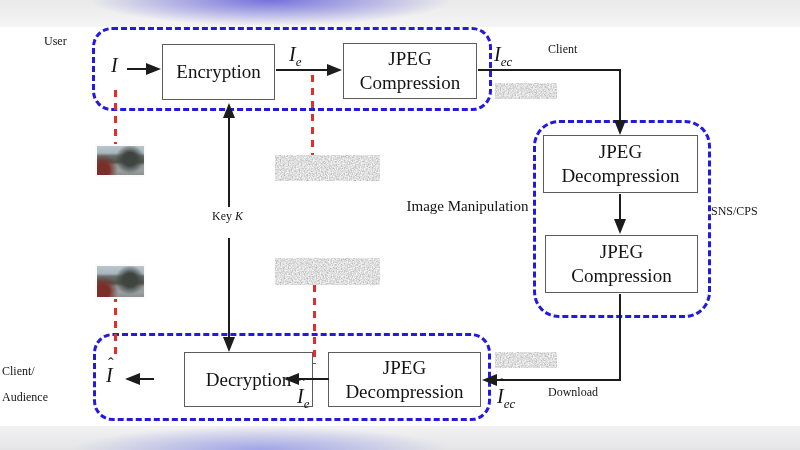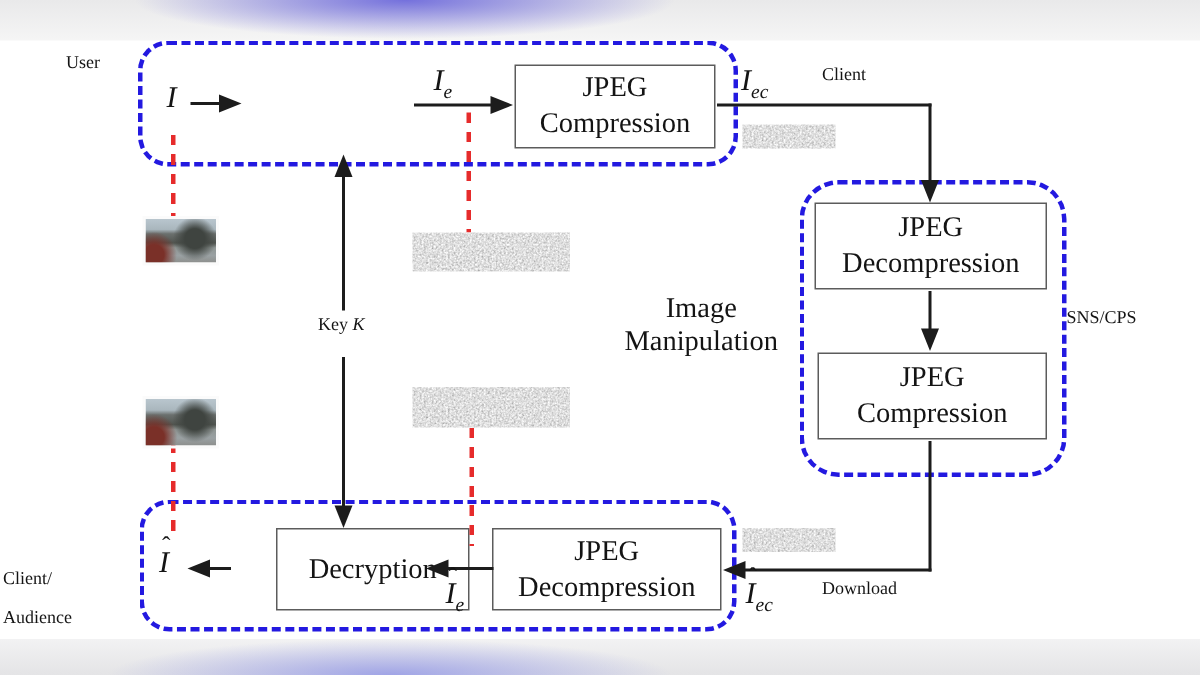--- a/index.html
+++ b/index.html
@@ -72,25 +72,26 @@
       </filter>
     </defs>
   </svg>
 
   <div class="region" style="left:92px;top:27px;width:394px;height:78px;border-radius:20px;"></div>
   <div class="region" style="left:533px;top:120px;width:172px;height:192px;border-radius:26px;"></div>
   <div class="region" style="left:93px;top:333px;width:392px;height:82px;border-radius:20px;"></div>
 
   <div class="tlabel" style="left:44px;top:34px;">User</div>
   <div class="tlabel" style="left:711px;top:204px;">SNS/CPS</div>
-  <div class="tlabel" style="left:2px;top:372px;line-height:26px;">
+  <div class="tlabel" style="left:2px;top:358px;line-height:26px;">
     <div>Client/</div>
     <div>Audience</div>
   </div>
 
+  <div class="pbox" style="left:162px;top:44px;width:113px;height:56px;">Encryption</div>
   <div class="pbox" style="left:343px;top:43px;width:134px;height:56px;">JPEG Compression</div>
   <div class="pbox" style="left:543px;top:135px;width:155px;height:58px;">JPEG Decompression</div>
   <div class="pbox" style="left:545px;top:235px;width:153px;height:58px;">JPEG Compression</div>
   <div class="pbox" style="left:328px;top:352px;width:153px;height:55px;">JPEG Decompression</div>
   <div class="pbox" style="left:153px;top:352px;width:129px;height:55px;margin-left:31px;">Decryption</div>
 
   <div class="hline" style="left:127px;top:68px;width:20px;"></div>
   <div class="ah ah-right" style="left:146px;top:63px;"></div>
 
   <div class="hline" style="left:276px;top:69px;width:52px;"></div>
@@ -136,21 +137,21 @@
   </div>
   <div class="math" style="left:297px;top:385px;">
     <span class="mbase"><span class="hat">ˆ</span><span>I</span></span><sub>e</sub>
   </div>
   <div class="math" style="left:497px;top:385px;">
     <span class="mbase"><span class="hat">ˆ</span><span>I</span></span><sub>ec</sub>
   </div>
 
   <div class="tlabel" style="left:548px;top:42px;">Client</div>
   <div class="tlabel" style="left:548px;top:385px;">Download</div>
-  <div class="tlabel" style="left:400px;top:195px;width:135px;white-space:normal;text-align:center;font-size:19px;line-height:22px;">Image Manipulation</div>
+  <div class="tlabel" style="left:400px;top:195px;width:135px;white-space:normal;text-align:center;font-size:15px;line-height:22px;">Image Manipulation</div>
 
   <div class="redline" style="left:114px;top:90px;height:54px;"></div>
   <div class="redline" style="left:114px;top:295px;height:62px;"></div>
   <div class="redline" style="left:311px;top:75px;height:80px;"></div>
   <div class="redline" style="left:313px;top:285px;height:79px;"></div>
 
   <div class="thumb" style="left:95px;top:144px;width:47px;height:29px;"></div>
   <div class="thumb" style="left:95px;top:264px;width:47px;height:31px;"></div>
 
   <svg class="noise" style="left:275px;top:155px;" width="105" height="26">

